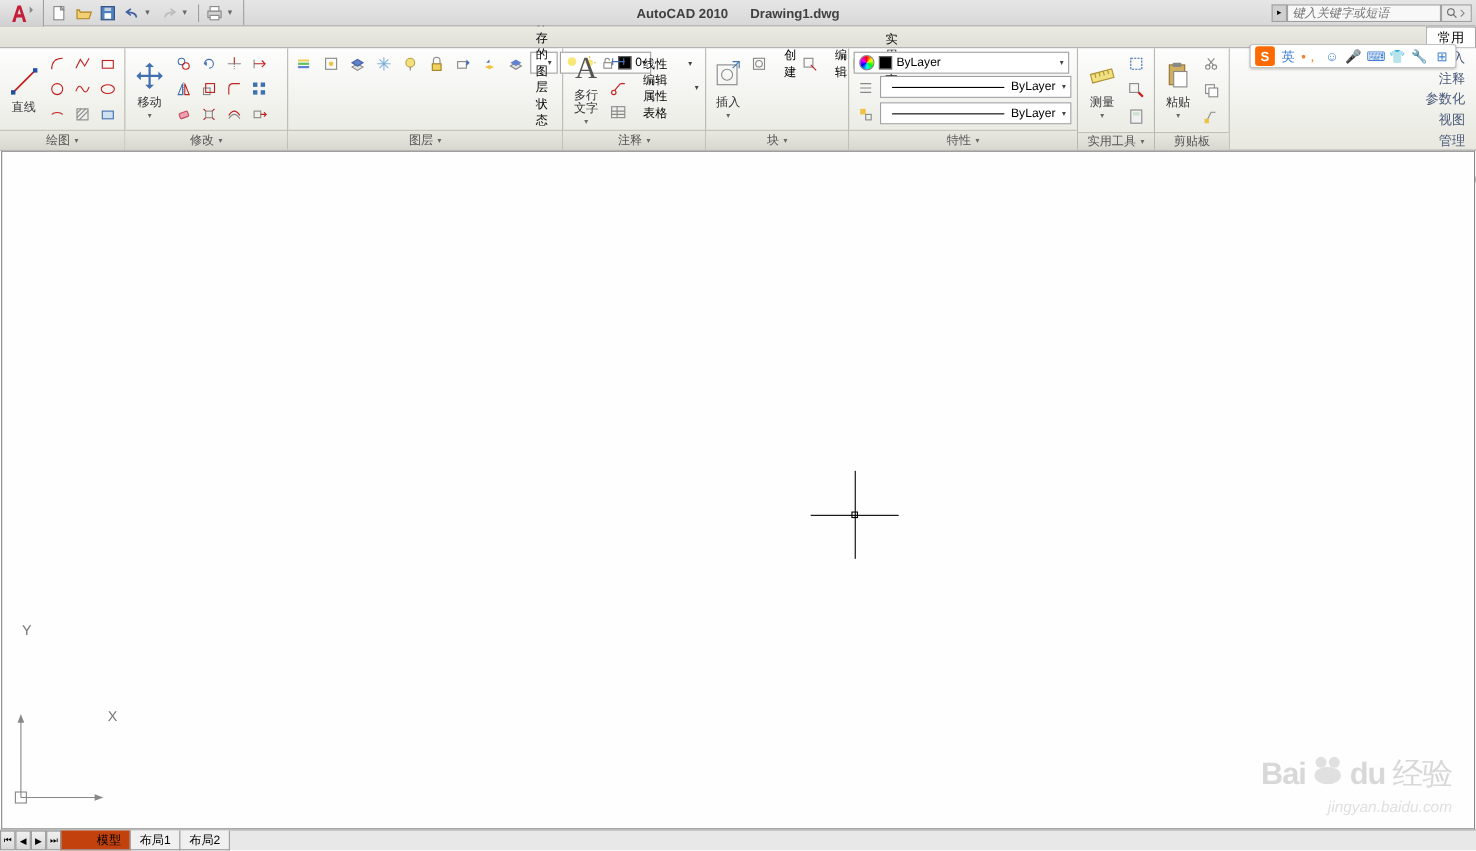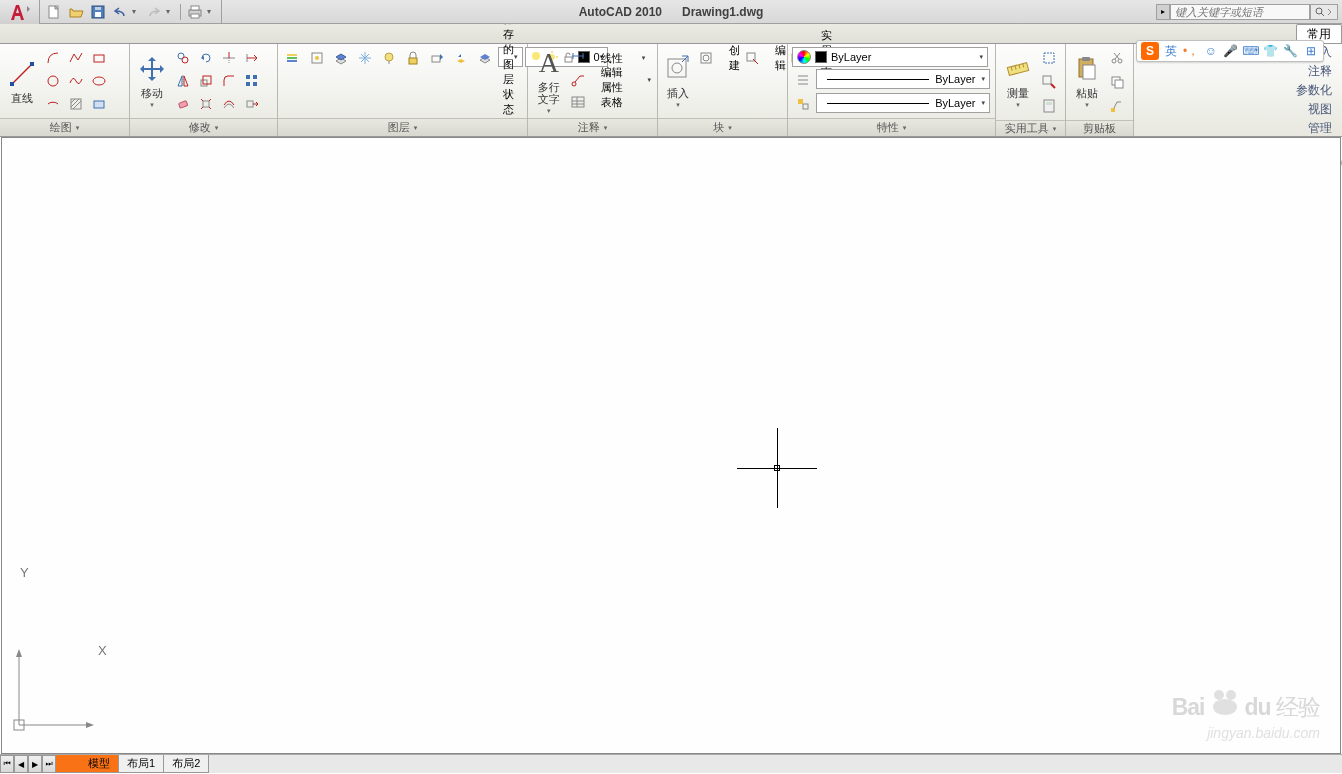--- a/index.html
+++ b/index.html
@@ -57,29 +57,29 @@
 
 .canvas-area { position: relative; height: 617px; background: #fefefe; border: 1px solid #888; margin: 0 1px; overflow: hidden; }
 .crosshair { position: absolute; left: 775px; top: 330px; }
 .crosshair-h { position: absolute; width: 80px; height: 1px; background: #000; left: -40px; top: 0; }
 .crosshair-v { position: absolute; width: 1px; height: 80px; background: #000; left: 0; top: -40px; }
 .crosshair-box { position: absolute; width: 6px; height: 6px; border: 1px solid #000; left: -3px; top: -3px; }
 .ucs { position: absolute; left: 12px; bottom: 18px; }
 .ucs-label-y { position: absolute; left: 6px; top: -80px; font-size: 13px; color: #777; }
 .ucs-label-x { position: absolute; left: 84px; top: -2px; font-size: 13px; color: #777; }
 
-.watermark { position: absolute; right: 20px; bottom: 30px; color: #d8d8d8; font-size: 23px; font-weight: bold; font-family: Arial; letter-spacing: -1px; }
+.watermark { position: absolute; right: 20px; bottom: 30px; color: #d8d8d8; font-size: 28px; font-weight: bold; font-family: Arial; letter-spacing: -1px; }
 .watermark-sub { position: absolute; right: 20px; bottom: 12px; color: #e0e0e0; font-size: 14px; font-style: italic; font-family: Arial; }
 
 
 .bottom-tabs { height: 19px; background: #e8e8e8; display: flex; align-items: center; border-top: 1px solid #aaa; }
 .nav-btns { display: flex; }
 .nav-btn { width: 14px; height: 18px; border: 1px solid #999; background: linear-gradient(#f0f0f0,#d8d8d8); display: flex; align-items: center; justify-content: center; font-size: 8px; cursor: pointer; }
 .sheet-tab { padding: 1px 8px; font-size: 11px; border: 1px solid #999; border-top: none; background: #f0f0f0; cursor: pointer; margin-left: -1px; }
-.sheet-tab.active { background: #f97316; font-weight: normal; padding-left: 32px; }
+.sheet-tab.active { background: #c2410c; font-weight: normal; padding-left: 32px; }
 
 
 .ime-bar { position: absolute; right: 18px; top: 40px; height: 22px; background: #fff; border: 1px solid #c0c0c0; border-radius: 3px; display: flex; align-items: center; gap: 4px; padding: 0 4px; box-shadow: 0 1px 2px rgba(0,0,0,0.15); }
 .ime-logo { width: 18px; height: 18px; background: #ff6a00; color: #fff; border-radius: 3px; display: flex; align-items: center; justify-content: center; font-weight: bold; font-size: 12px; }
 .ime-item { width: 16px; height: 16px; display: flex; align-items: center; justify-content: center; font-size: 12px; color: #4080d0; cursor: pointer; }
 
 svg { display: block; }
 </style>
 </head>
 <body>
@@ -155,21 +155,21 @@
   <div class="ribbon-tab">注释</div>
   <div class="ribbon-tab">参数化</div>
   <div class="ribbon-tab">视图</div>
   <div class="ribbon-tab">管理</div>
   <div class="ribbon-tab">输出</div>
   <div class="ribbon-tab help">◯</div>
 </div>
 
 <div class="ribbon">
 
-  <div class="panel" style="width:130px">
+  <div class="panel" style="width:114px">
     <div class="panel-body">
       <div class="big-btn">
         <div class="big-btn-icon">
             <svg width="32" height="32">
               <line x1="6" y1="26" x2="26" y2="6" stroke="#c02020" stroke-width="1.5"></line>
               <rect x="4" y="24" width="4" height="4" fill="#2050a0"></rect>
               <rect x="24" y="4" width="4" height="4" fill="#2050a0"></rect>
             </svg>
           </div>
         <div class="big-btn-label">直线</div>

